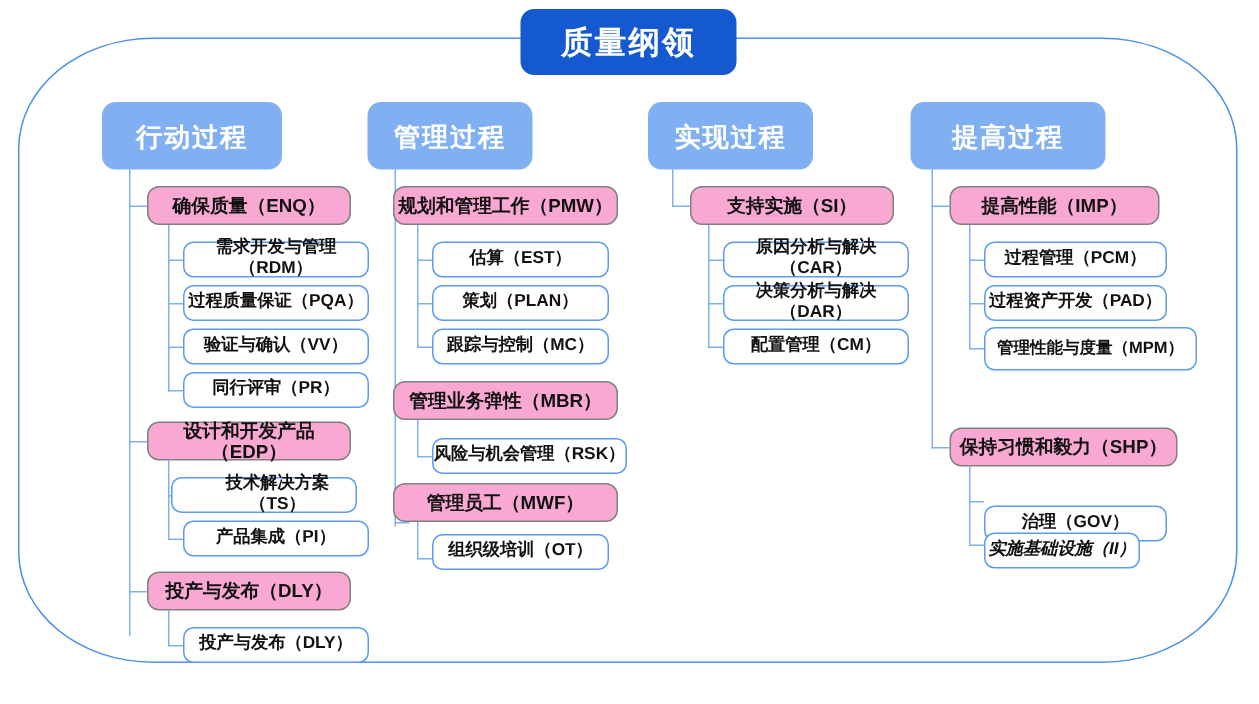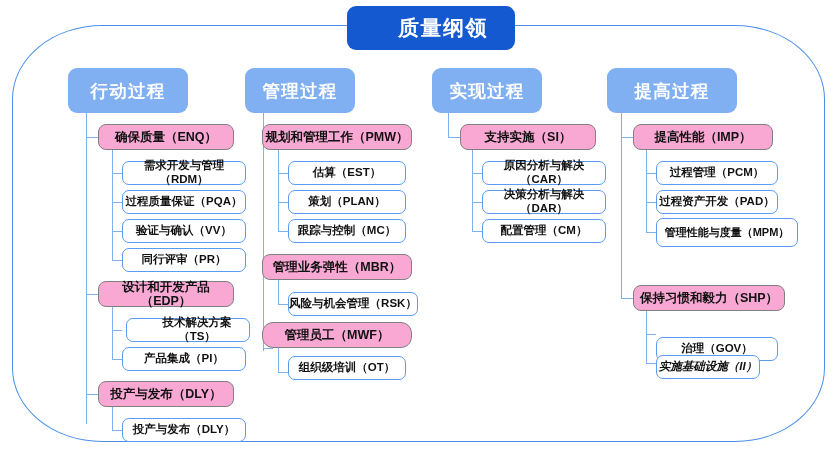--- a/index.html
+++ b/index.html
@@ -29,21 +29,20 @@
     left:347px; top:6px;
     width:144px; height:44px;
     background:#1459cf;
     border-radius:9px;
     color:#ffffff;
     font-size:21px;
     font-weight:bold;
     letter-spacing:1.5px;
     display:flex;align-items:center;justify-content:center;
     z-index:6;
-    padding-left:24px;
   }
 
   
   .col-head{
     position:absolute;
     height:45px;
     background:#80b0f2;
     border-radius:9px;
     color:#ffffff;
     font-size:17.5px;
@@ -116,21 +115,21 @@
   <div class="lbox" style="left:122px;top:219px;width:124px;height:24px;">验证与确认（VV）</div>
 
   <div class="hline" style="left:112px;top:260px;width:10px;"></div>
   <div class="lbox" style="left:122px;top:248px;width:124px;height:24px;">同行评审（PR）</div>
 
   <div class="hline" style="left:86px;top:294px;width:12px;"></div>
   <div class="pbox" style="left:98px;top:281px;width:136px;height:26px;">设计和开发产品（EDP）</div>
   <div class="vline" style="left:112px;top:307px;height:53px;"></div>
 
   <div class="hline" style="left:112px;top:330px;width:10px;"></div>
-  <div class="lbox" style="left:126px;top:318px;width:124px;height:24px;padding-left:18px;">技术解决方案（TS）</div>
+  <div class="lbox" style="left:114px;top:318px;width:124px;height:24px;padding-left:18px;">技术解决方案（TS）</div>
 
   <div class="hline" style="left:112px;top:359px;width:10px;"></div>
   <div class="lbox" style="left:122px;top:347px;width:124px;height:24px;">产品集成（PI）</div>
 
   <div class="hline" style="left:86px;top:394px;width:12px;"></div>
   <div class="pbox" style="left:98px;top:381px;width:136px;height:26px;">投产与发布（DLY）</div>
   <div class="vline" style="left:112px;top:407px;height:23px;"></div>
   <div class="hline" style="left:112px;top:430px;width:10px;"></div>
   <div class="lbox" style="left:122px;top:418px;width:124px;height:24px;">投产与发布（DLY）</div>
 
@@ -150,21 +149,21 @@
   <div class="hline" style="left:278px;top:231px;width:10px;"></div>
   <div class="lbox" style="left:288px;top:219px;width:118px;height:24px;">跟踪与控制（MC）</div>
 
   <div class="hline" style="left:263px;top:267px;width:10px;"></div>
   <div class="pbox" style="left:262px;top:254px;width:150px;height:26px;">管理业务弹性（MBR）</div>
   <div class="vline" style="left:278px;top:280px;height:24px;"></div>
   <div class="hline" style="left:278px;top:304px;width:10px;"></div>
   <div class="lbox" style="left:288px;top:292px;width:130px;height:24px;">风险与机会管理（RSK）</div>
 
   <div class="hline" style="left:263px;top:348px;width:10px;"></div>
-  <div class="pbox" style="left:262px;top:322px;width:150px;height:26px;border-radius:11px;">管理员工（MWF）</div>
+  <div class="pbox" style="left:262px;top:322px;width:150px;height:26px;">管理员工（MWF）</div>
   <div class="vline" style="left:278px;top:348px;height:24px;"></div>
   <div class="hline" style="left:278px;top:372px;width:10px;"></div>
   <div class="lbox" style="left:288px;top:356px;width:118px;height:24px;">组织级培训（OT）</div>
 
   <div class="col-head" style="left:432px;top:68px;width:110px;">实现过程</div>
   <div class="vline" style="left:448px;top:113px;height:25px;"></div>
   <div class="hline" style="left:448px;top:137px;width:12px;"></div>
   <div class="pbox" style="left:460px;top:124px;width:136px;height:26px;">支持实施（SI）</div>
   <div class="vline" style="left:472px;top:150px;height:82px;"></div>
 

